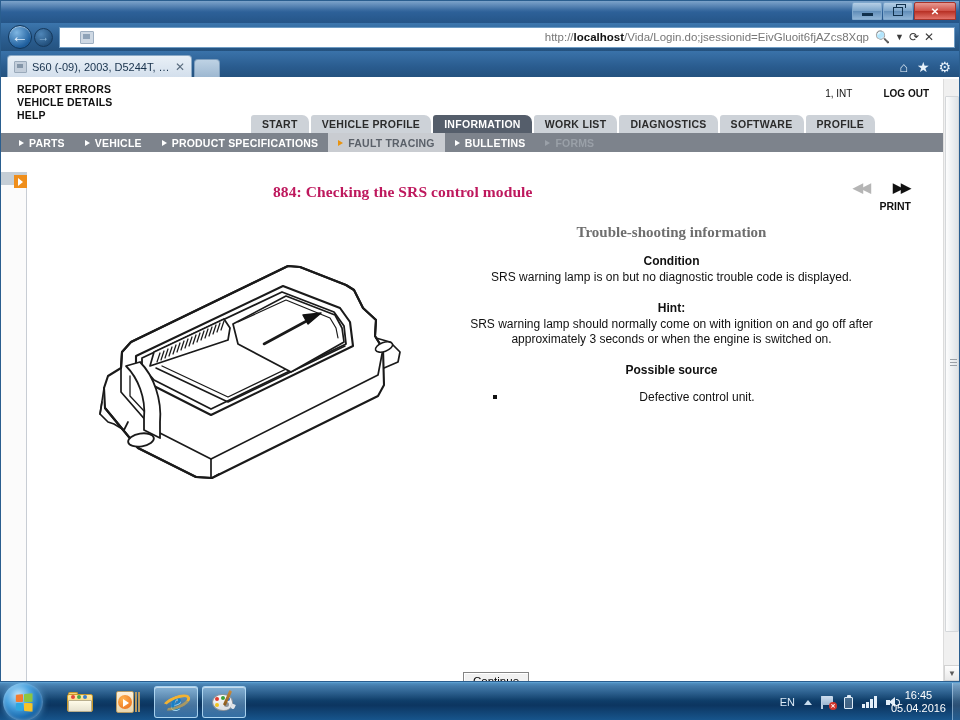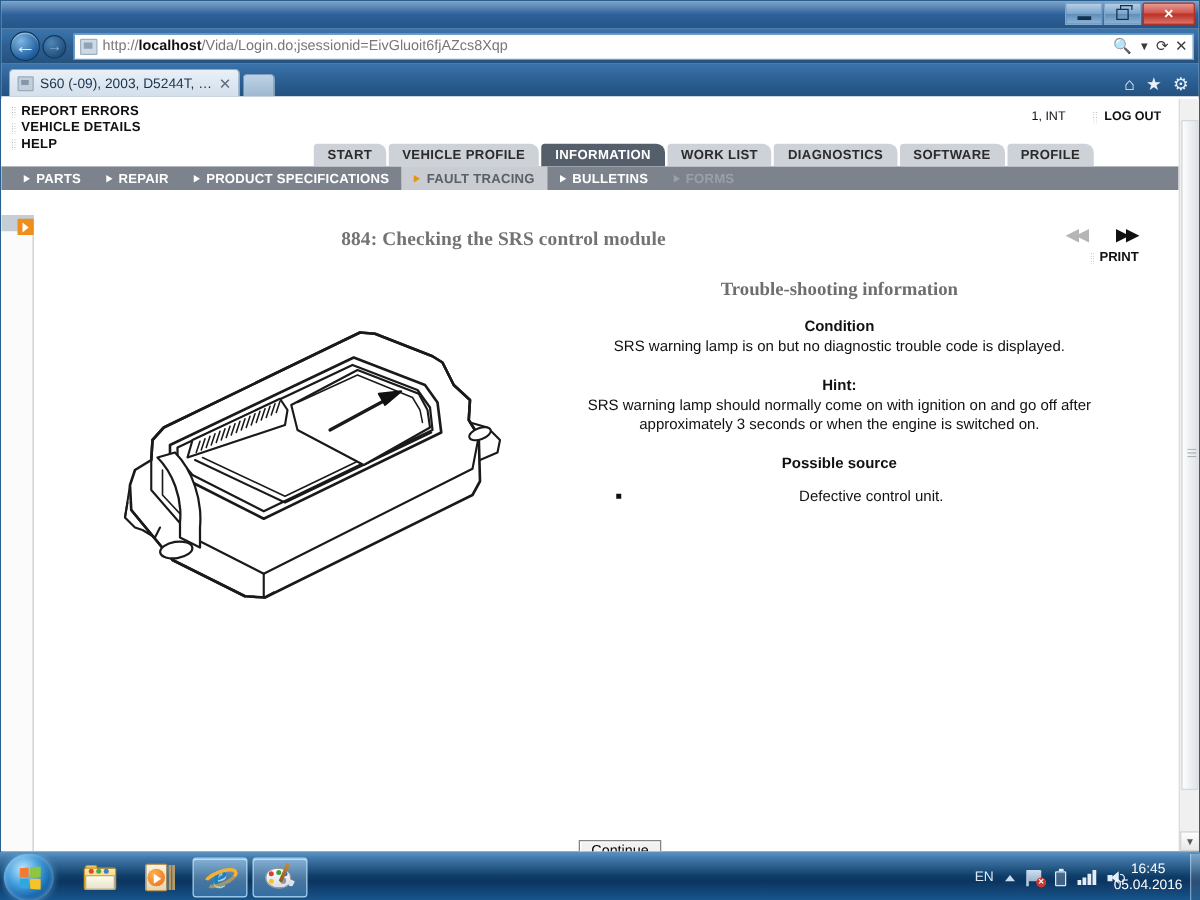--- a/index.html
+++ b/index.html
@@ -75,23 +75,24 @@
   }
   .nav-fwd {
     width:19px;height:19px; margin-left:2px;
     background: radial-gradient(circle at 35% 30%, #4f86b8, #24527f 70%, #1b4269);
     border:1px solid #16395c;
     color:#8db6d8; font-size:12px;
   }
   .addrbar {
     flex:1 1 auto; margin-left:6px; height:21px;
     background:#ffffff; border:1px solid #6f9cc4;
-    display:flex; align-items:center; padding:0 4px;
+    display:flex; align-items:center; padding:0 20px;
     font-size:11.5px; color:#666; overflow:hidden; white-space:nowrap;
     position:relative;
+    text-align:right;
   }
   .fav-ico {
     width:14px;height:13px;flex:0 0 auto;margin-right:4px;
     background:#cfd9e4; border:1px solid #9fb0c2; border-radius:1px;
     position:relative;
   }
   .fav-ico::after{content:"";position:absolute;left:2px;top:2px;width:7px;height:5px;background:#8fa3b8;}
   .url-text{flex:1 1 auto;overflow:hidden;text-overflow:clip;}
   .url-text b{color:#111;font-weight:bold;}
   .url-host-pre{color:#777;}
@@ -223,21 +224,21 @@
     border-top:4px solid transparent;border-bottom:4px solid transparent;
   }
 
   .doc{
     position:absolute;left:27px;top:0;right:0;bottom:0;
     background:#fff;
   }
   .doc-title{
     position:absolute; left:245px; top:11px;
     font-family:"Liberation Serif", serif;
-    font-size:15.5px; font-weight:bold; color:#737373;
+    font-size:15.5px; font-weight:bold; color:#be185d;
     letter-spacing:.1px;
   }
   .doc-nav{
     position:absolute; right:18px; top:9px;
     display:flex; align-items:center; gap:24px;
     font-size:13px; font-weight:bold; line-height:1;
   }
   .doc-nav .prev{color:#b5b5b5;cursor:pointer;letter-spacing:-2px;}
   .doc-nav .next{color:#111;cursor:pointer;letter-spacing:-2px;}
   .print-link{
@@ -521,21 +522,21 @@
           </div>
         </div>
 
         <div class="subnav">
           <div class="snitem">
             <span class="arw"></span>
             <span>PARTS</span>
           </div>
           <div class="snitem">
             <span class="arw"></span>
-            <span>REPAIR</span>
+            <span>VEHICLE</span>
           </div>
           <div class="snitem">
             <span class="arw"></span>
             <span>PRODUCT SPECIFICATIONS</span>
           </div>
           <div class="snitem active">
             <span class="arw"></span>
             <span>FAULT TRACING</span>
           </div>
           <div class="snitem">

